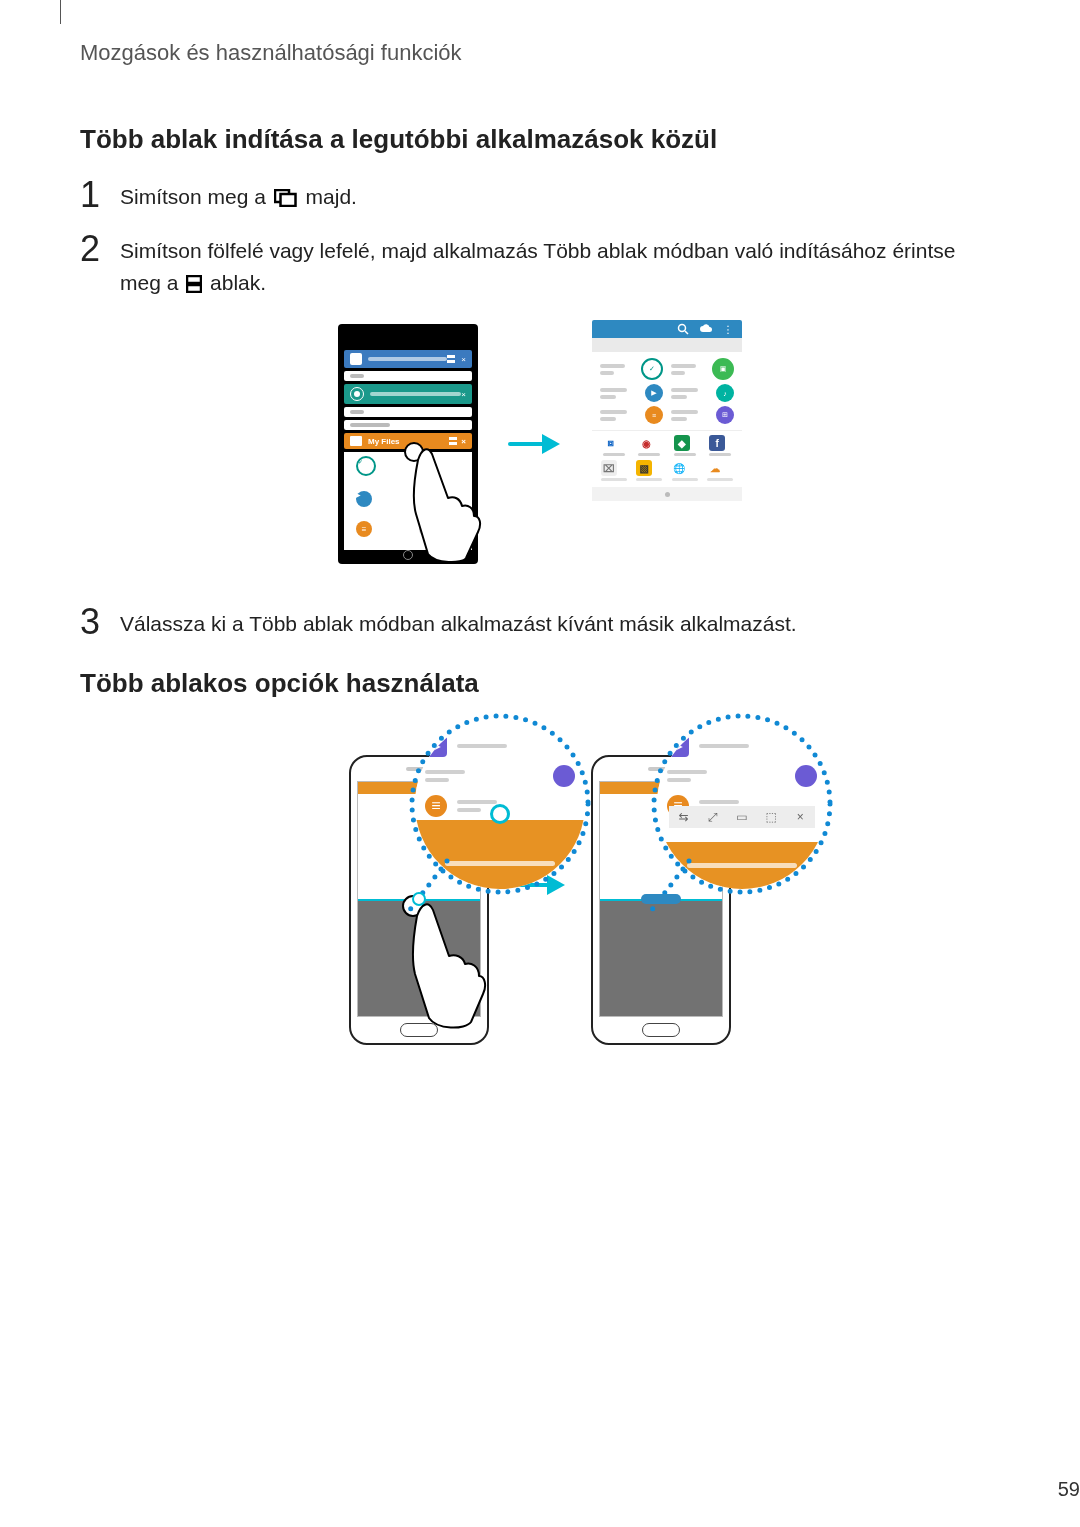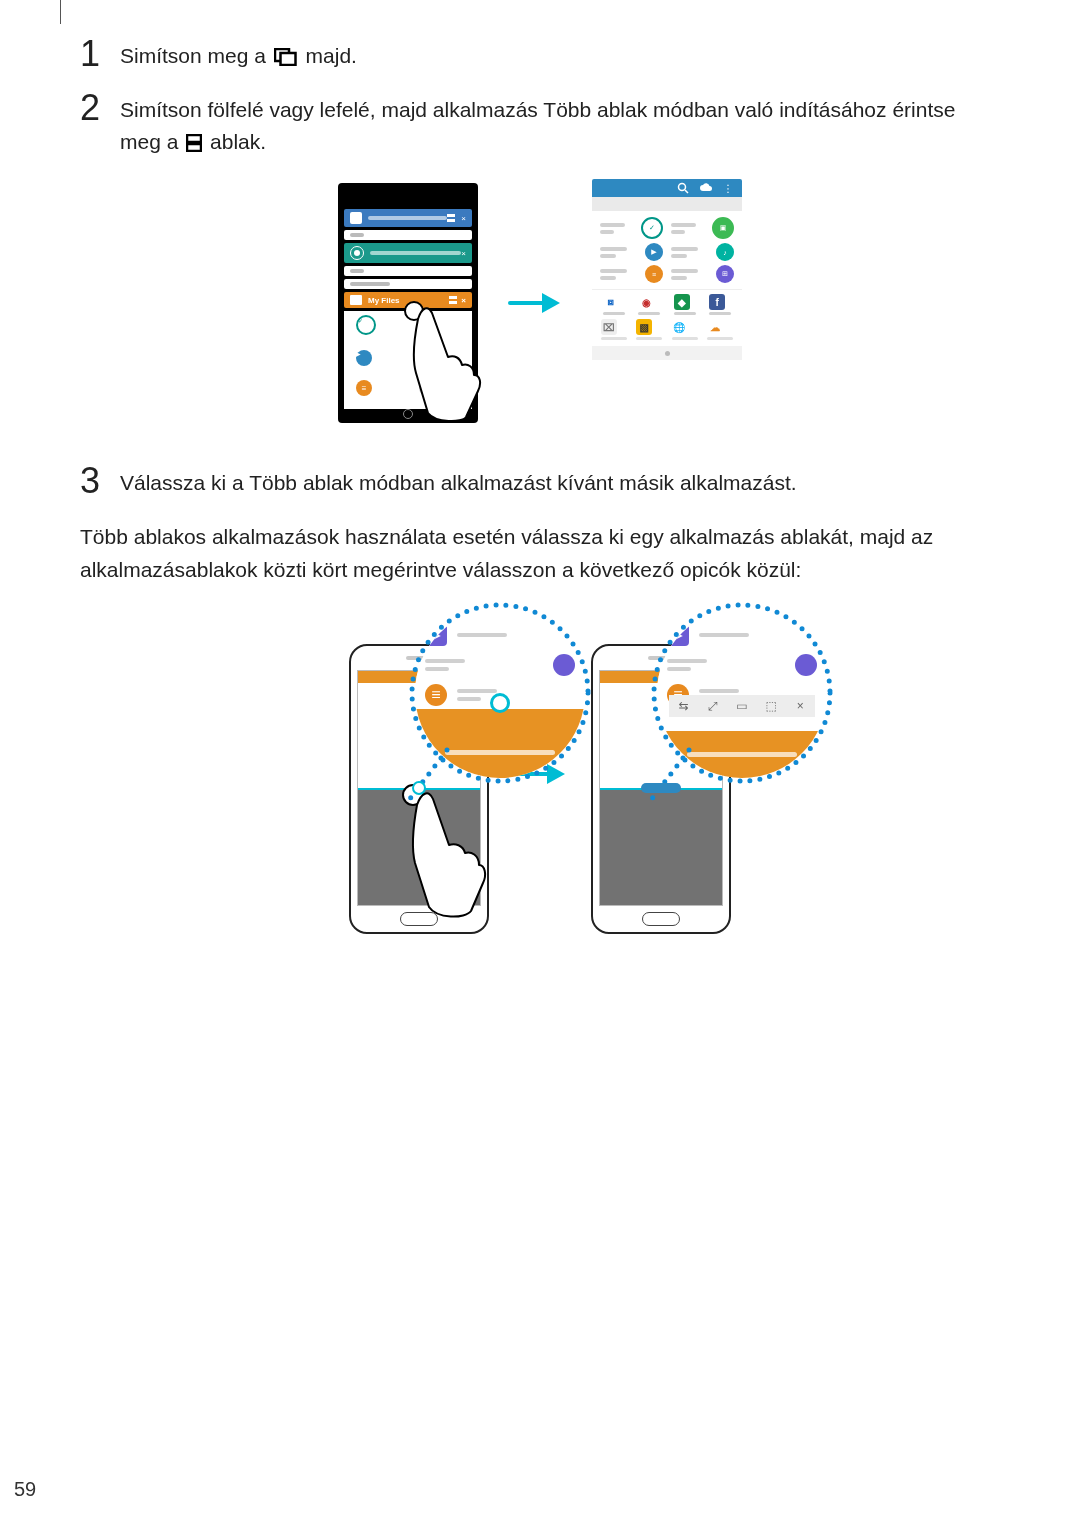--- a/index.html
+++ b/index.html
@@ -81,21 +81,21 @@
   .para {
     font-size: 21px;
     line-height: 1.55;
     margin: 4px 0 28px 0;
   }
   .page-number {
     position: absolute;
     bottom: 26px;
     left: 0;
     right: 0;
-    text-align: left;
+    text-align: right;
     font-size: 20px;
     color: #333;
     padding-left: 14px;
   }
 
   
   .sc1 {
     width: 140px;
     height: 240px;
     background: #000;
@@ -332,21 +332,23 @@
 
   svg { display:block; }
 
 </style>
 </head>
 <body>
 
 <div class="page">
   <div class="rule-v"></div>
 
-
+  <div class="header">Mozgások és használhatósági funkciók</div>
+
+  <h2 class="section">Több ablak indítása a legutóbbi alkalmazások közül</h2>
 
   <ol class="steps">
     <li>
       <span class="step-num">1</span>
       <span class="step-text">
         <span>Simítson meg a </span>
         <span class="inline-icon">
           <svg width="24" height="18" viewBox="0 0 24 18">
             <rect x="1" y="1" width="14" height="12" fill="none" stroke="#000" stroke-width="2.5"></rect>
             <rect x="6.5" y="5" width="15" height="12" fill="#fff" stroke="#000" stroke-width="2.5"></rect>
@@ -588,21 +590,21 @@
     </div>
   </div>
 
   <ol class="steps">
     <li>
       <span class="step-num">3</span>
       <span class="step-text">Válassza ki a Több ablak módban alkalmazást kívánt másik alkalmazást.</span>
     </li>
   </ol>
 
-  <p class="para">Több ablakos alkalmazások használata esetén válassza ki egy alkalmazás ablakát, majd az alkalmazásablakok közti kört megérintve válasszon a következő opicók közül:</p>
+  <h2 class="section" style="margin-top:28px;">Több ablakos opciók használata</h2>
 
   <div class="fig-row" style="gap:24px; margin-top:10px;">
 
     <div class="fig2-group" aria-label="Több ablak elválasztó érintése – nagyított nézet">
       <div class="phone">
         <div class="scr">
           <div class="scr-top"></div>
           <div class="scr-mid"></div>
           <div class="scr-bot"></div>
           <span class="divider-handle"></span>

